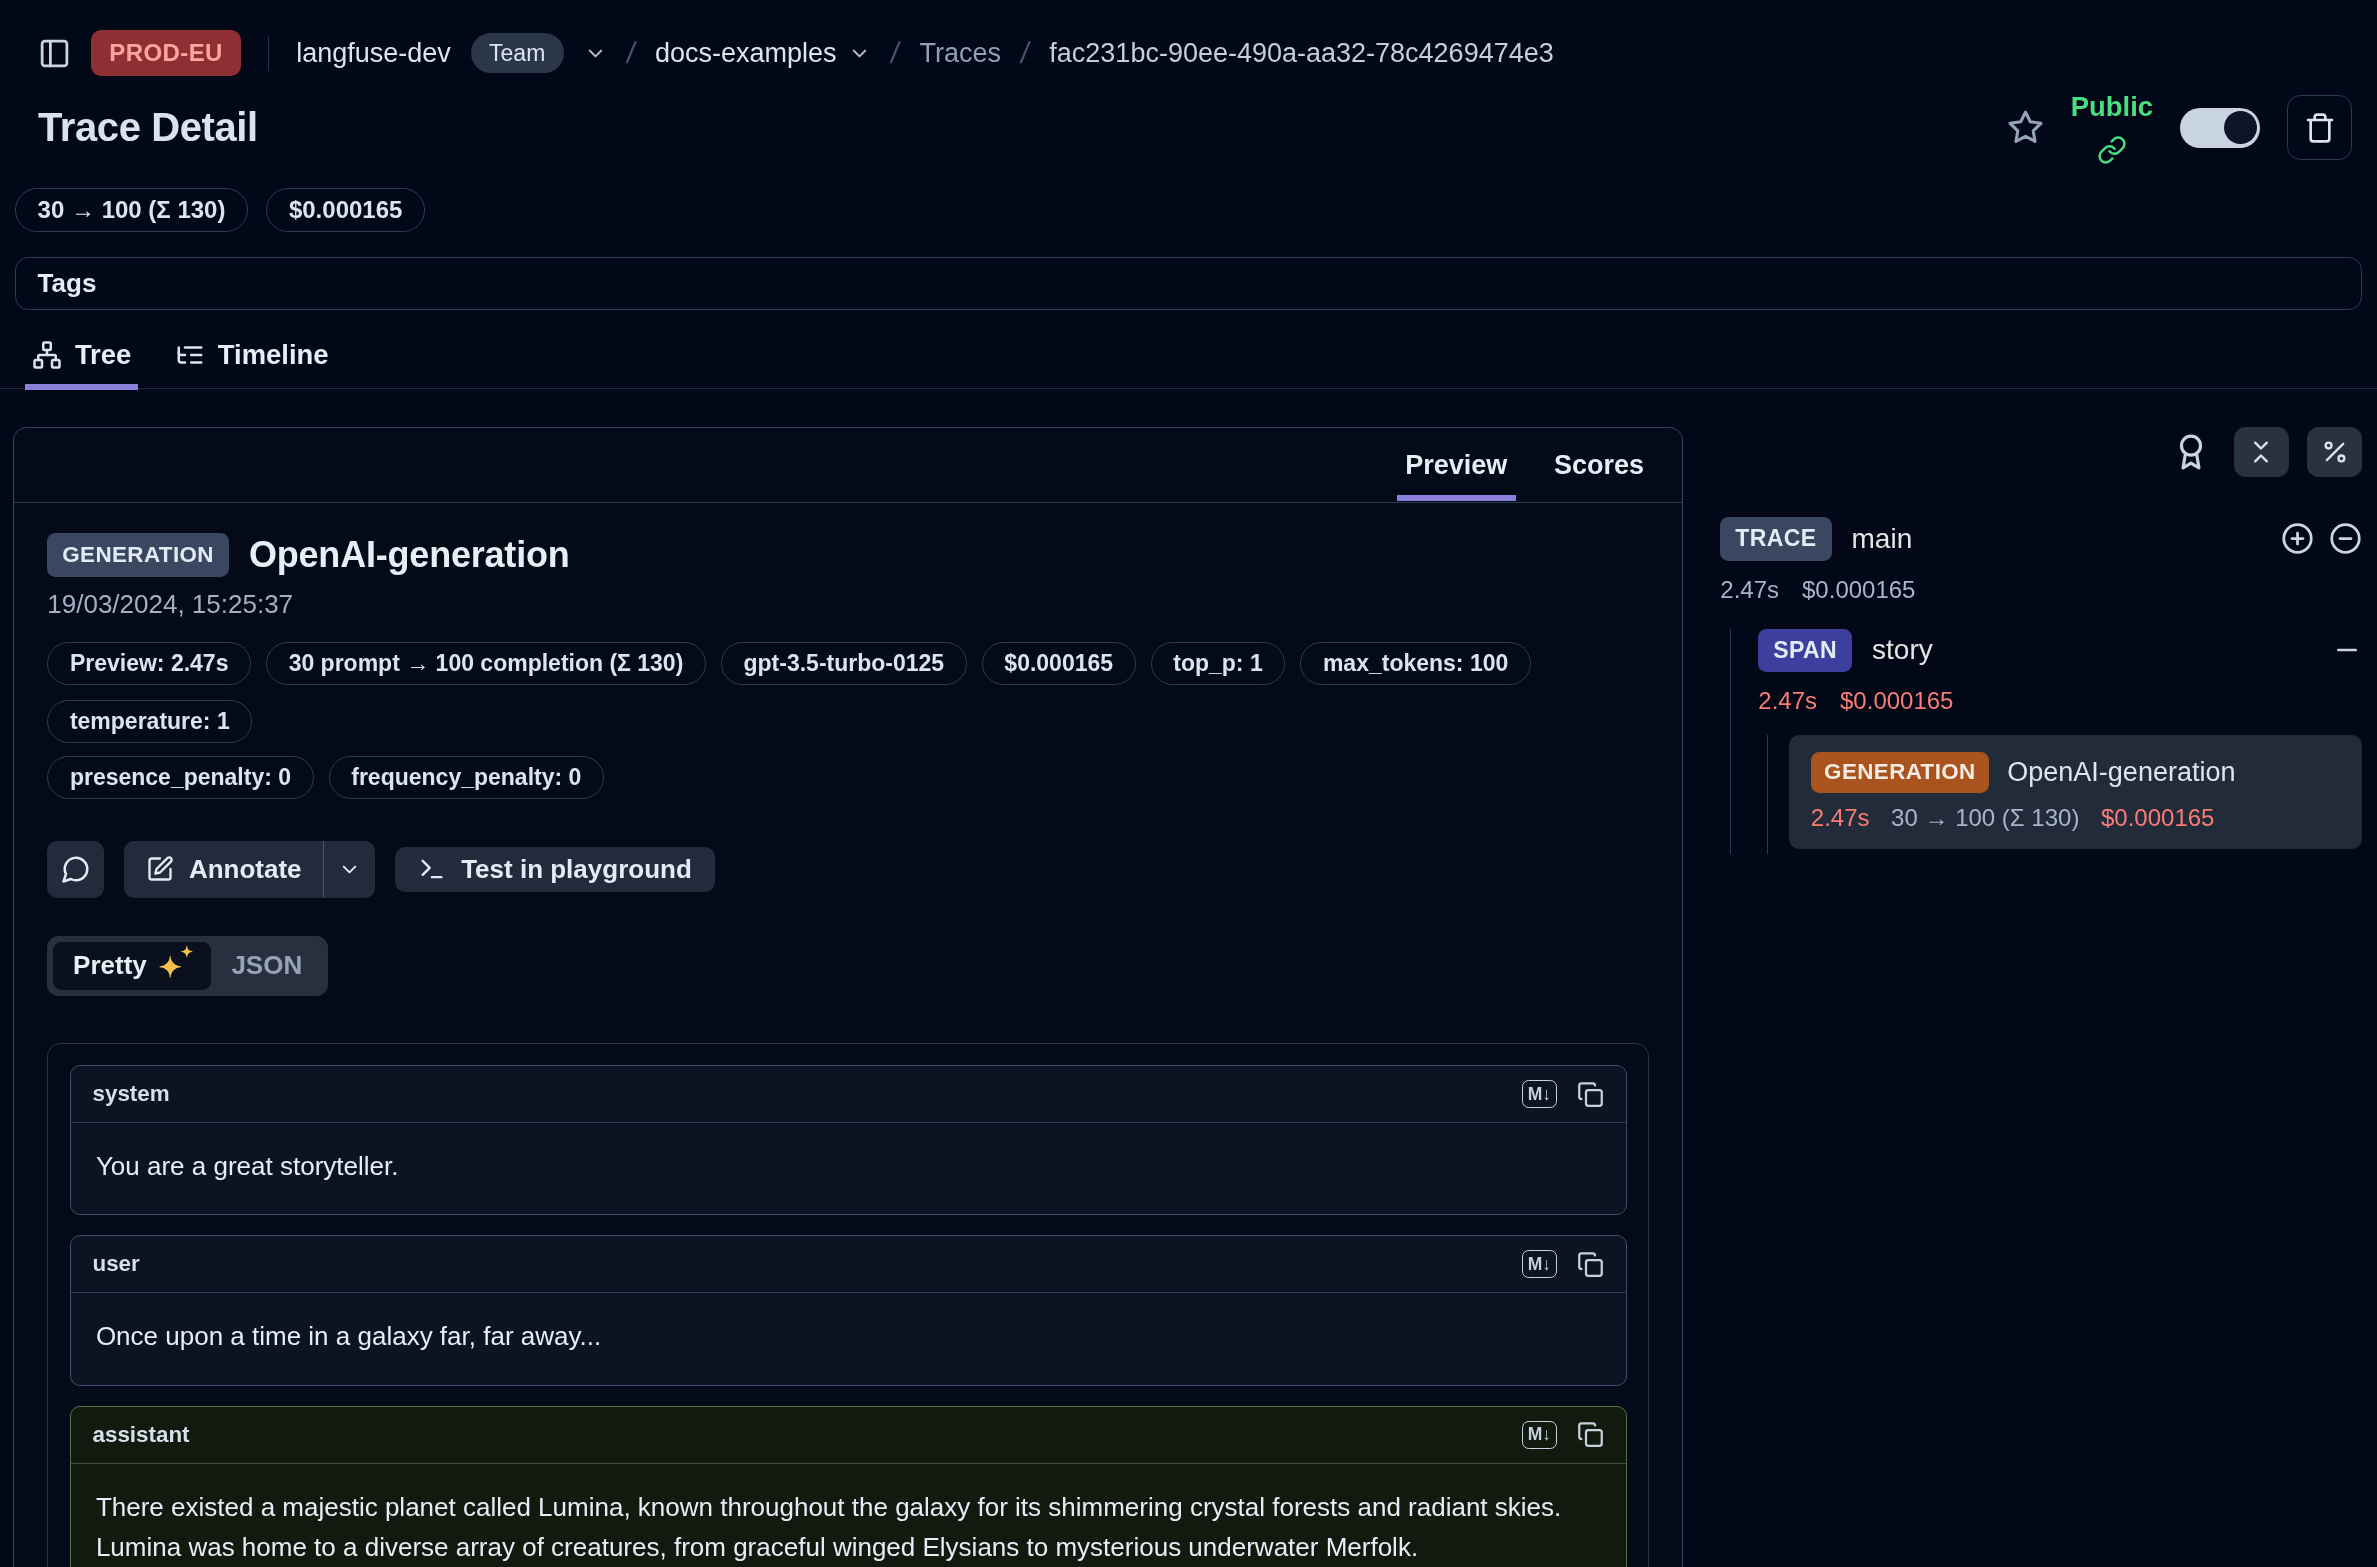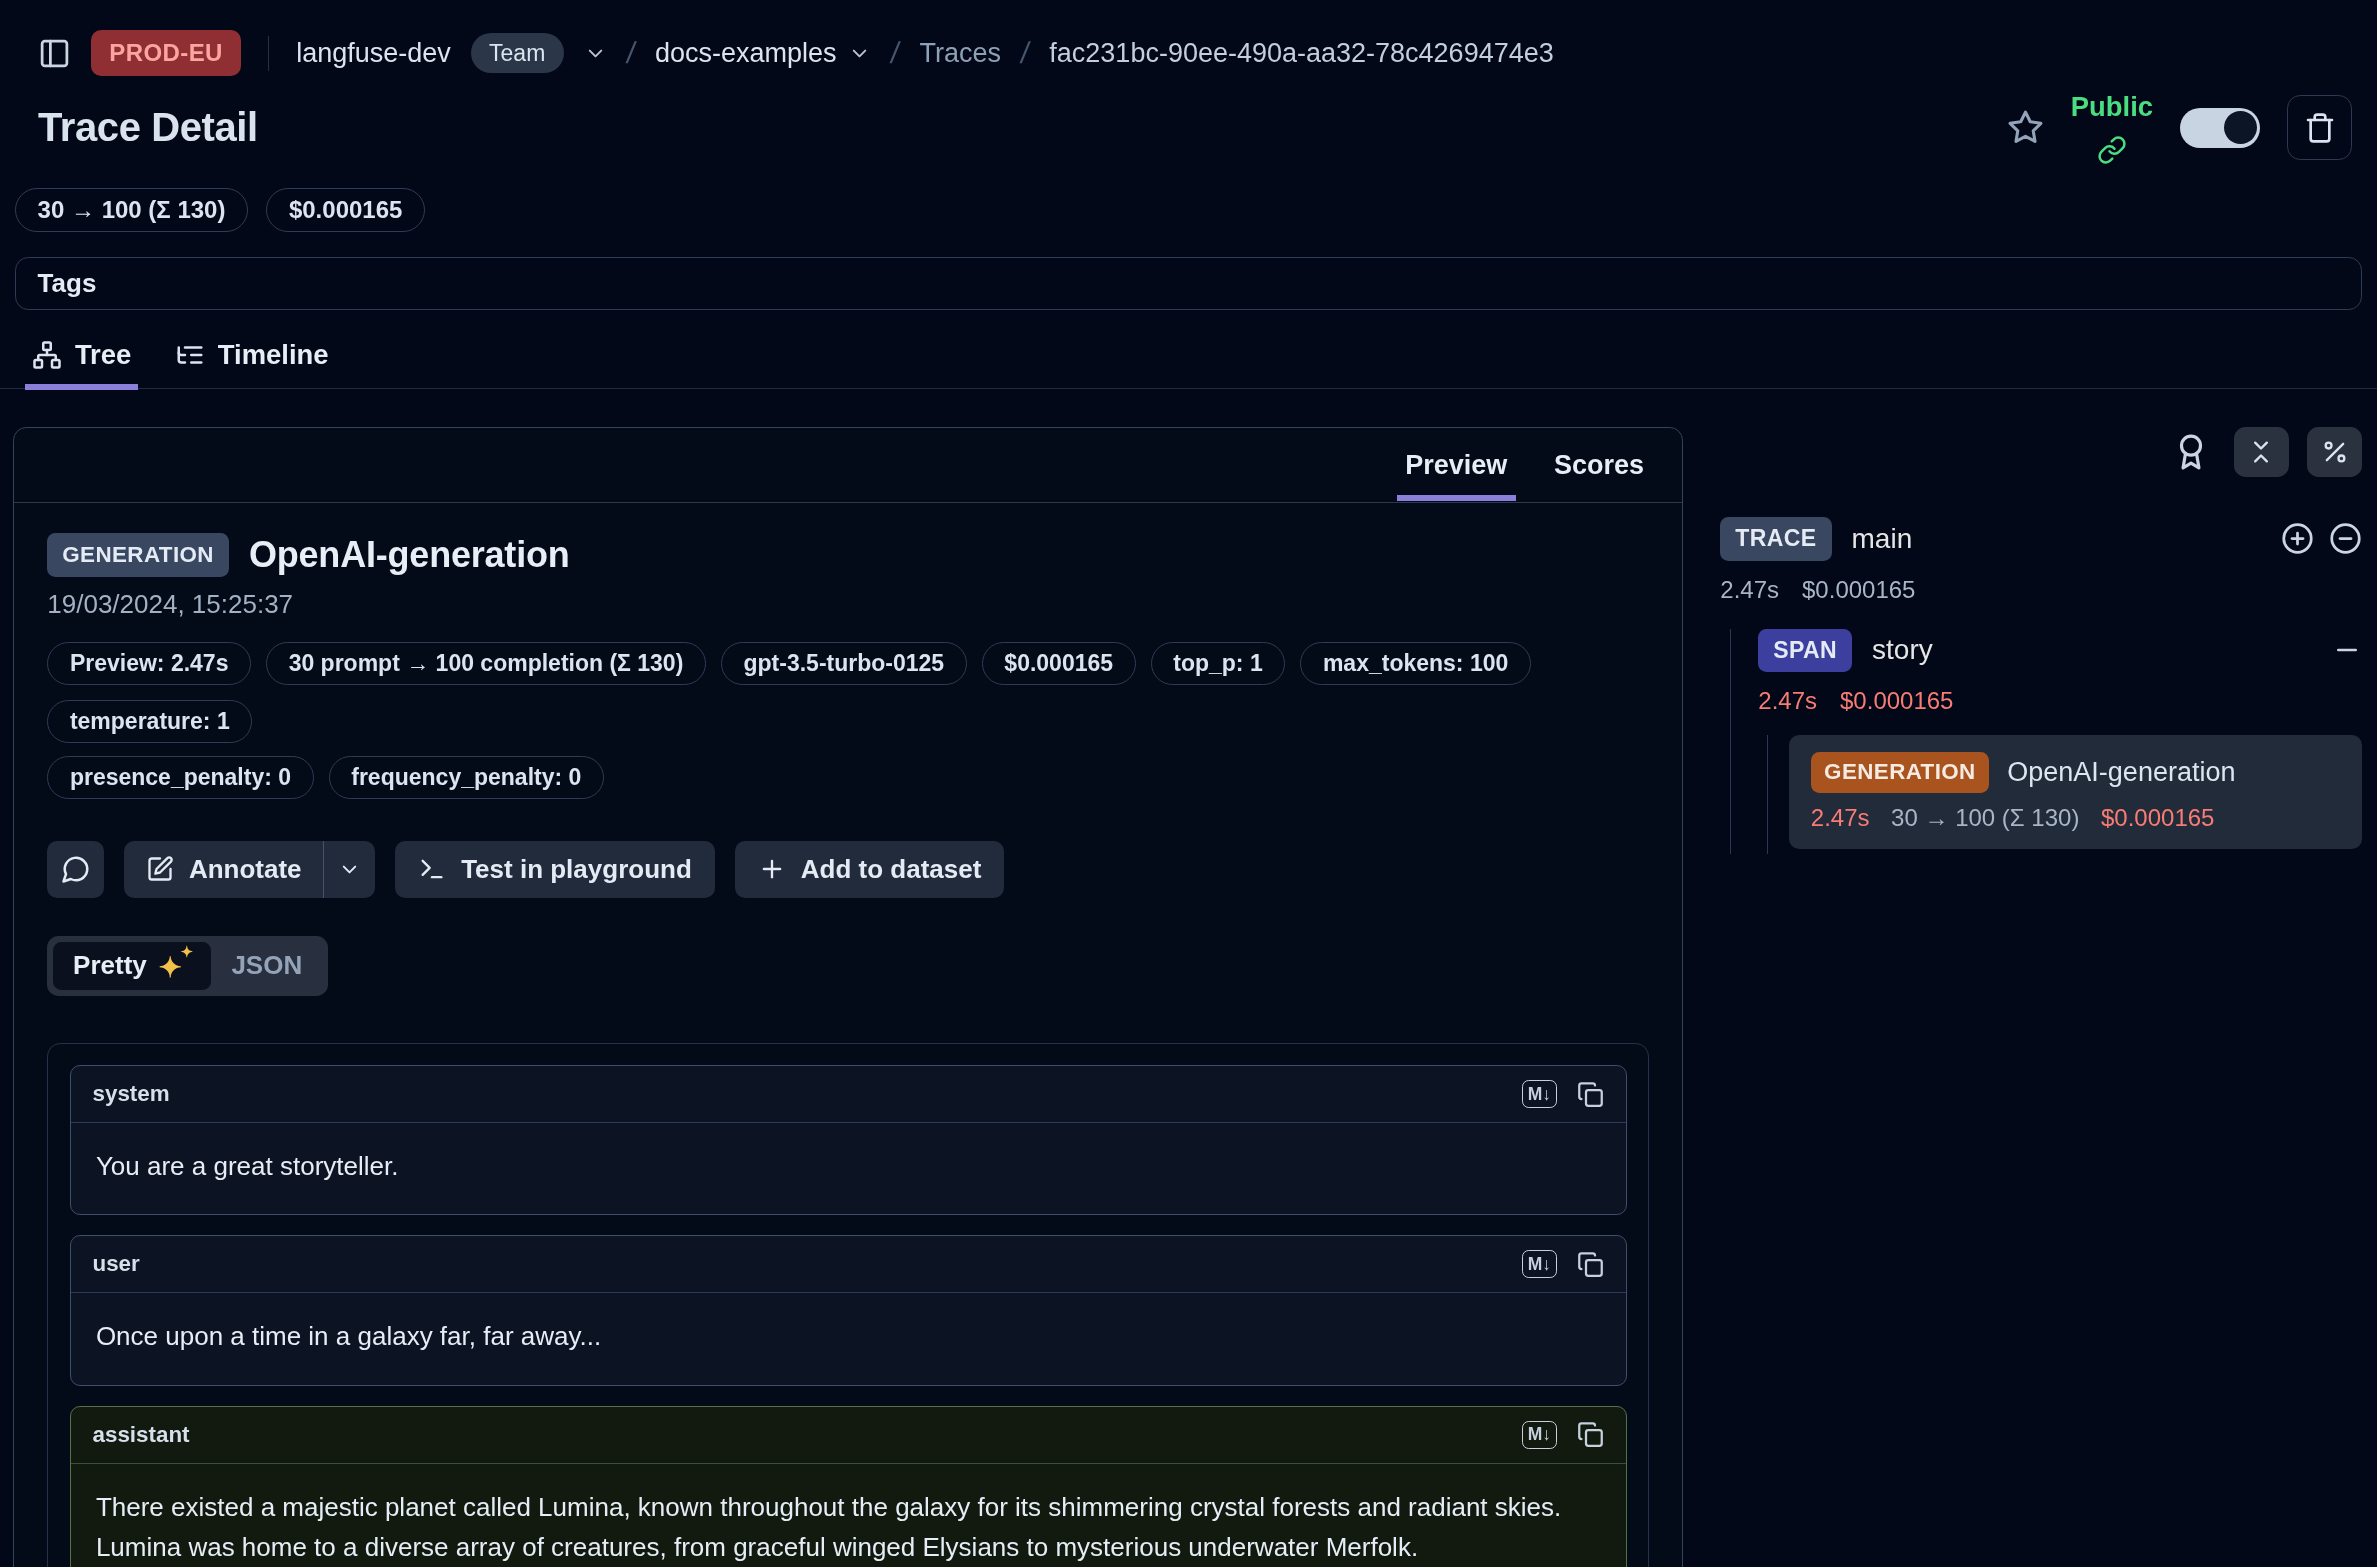--- a/index.html
+++ b/index.html
@@ -61,21 +61,21 @@
   .gen-title { font-size:36px; font-weight:700; margin:0; color:#e8eef6; letter-spacing:-0.2px; }
   .timestamp { margin-top:11.6px; color:#a3b1c2; font-size:26px; }
 
   .meta-badges { display:flex; flex-wrap:wrap; gap:15px; margin-top:21.6px; }
   .meta-badges.second { margin-top:13.3px; }
   .meta-badges .pill { font-size:23px; height:43px; }
 
   
   .actions-row { display:flex; gap:20px; margin-top:42px; align-items:center; }
   .icon-btn { width:57px; height:57px; background:#222b3c; border-radius:10px; display:flex; align-items:center; justify-content:center; color:#e4ebf4; cursor:pointer; border:none; }
-  .btn { height:57px; background:#222b3c; border-radius:10px; display:flex; align-items:center; gap:15px; padding:0 23px; font-size:26px; font-weight:600; color:#e4ebf4; cursor:pointer; border:none; font-family:inherit; }
+  .btn { height:45px; background:#222b3c; border-radius:10px; display:flex; align-items:center; gap:15px; padding:0 23px; font-size:26px; font-weight:600; color:#e4ebf4; cursor:pointer; border:none; font-family:inherit; }
   .split-btn { display:flex; height:57px; background:#222b3c; border-radius:10px; overflow:hidden; }
   .split-main { display:flex; align-items:center; gap:15px; padding:0 21.6px; font-size:26px; font-weight:600; color:#e4ebf4; cursor:pointer; }
   .split-chev { width:52px; border-left:1.7px solid #46536b; display:flex; align-items:center; justify-content:center; color:#e4ebf4; cursor:pointer; }
 
   
   .format-toggle { margin-top:38px; display:inline-flex; background:#28303f; border-radius:11.6px; padding:5.8px; align-items:center; }
   .chip { font-size:26px; padding:0 20px; height:48px; display:flex; align-items:center; gap:11.6px; border-radius:8.3px; color:#94a3b8; font-weight:600; cursor:pointer; }
   .chip.active { background:#0a101e; color:#e8eef6; }
   .sparkles { position:relative; width:33px; height:33px; }
   .sparkles .s1 { position:absolute; left:0; top:1.7px; font-size:28px; color:#f3c04a; }
@@ -268,27 +268,20 @@
               </svg>
           </span>
         </div>
         <button class="btn">
           <svg width="28" height="28" viewBox="0 0 24 24" fill="none" stroke="currentColor" stroke-width="2" stroke-linecap="round" stroke-linejoin="round">
               <polyline points="4 17 10 11 4 5"></polyline>
               <line x1="12" y1="19" x2="20" y2="19"></line>
             </svg>
           <span>Test in playground</span>
         </button>
-        <button class="btn">
-          <svg width="28" height="28" viewBox="0 0 24 24" fill="none" stroke="currentColor" stroke-width="2" stroke-linecap="round" stroke-linejoin="round">
-              <path d="M5 12h14"></path>
-              <path d="M12 5v14"></path>
-            </svg>
-          <span>Add to dataset</span>
-        </button>
       </div>
 
       <div class="format-toggle">
         <span class="chip active">
           <span>Pretty</span>
           <span class="sparkles">
               <span class="s1">✦</span>
               <span class="s2">✦</span>
             </span>
         </span>

